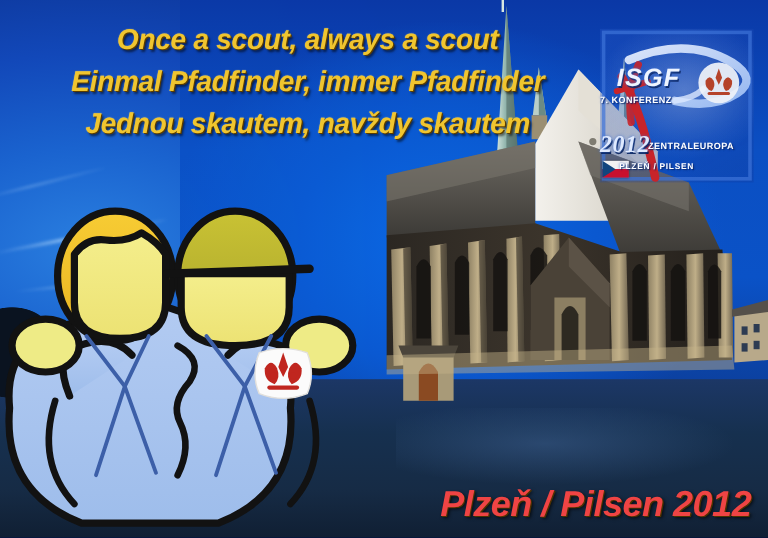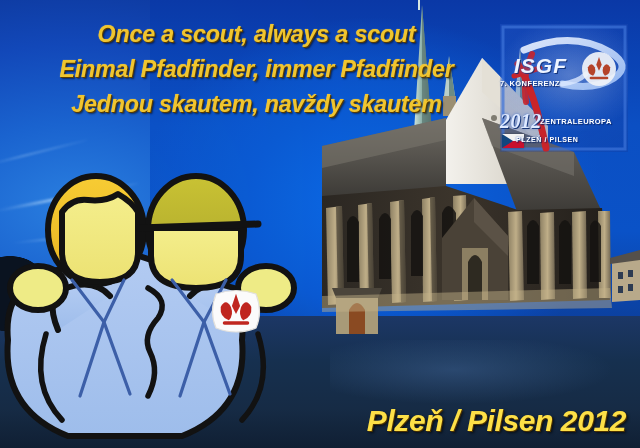--- a/index.html
+++ b/index.html
@@ -89,21 +89,21 @@
   }
   .hl1 { font-size: 24px; }
   .hl2 { font-size: 24px; }
   .hl3 { font-size: 24px; }
 
   
   .caption {
     position: absolute;
     right: 14px;
     bottom: 10px;
-    color: #fde047;
+    color: #ef4444;
     font-size: 30px;
     font-weight: 700;
     font-style: italic;
     letter-spacing: -0.4px;
     white-space: nowrap;
     text-shadow:
       1px 1px 0 #4d3200,
       2px 2px 3px rgba(0,0,0,.7);
   }
 

